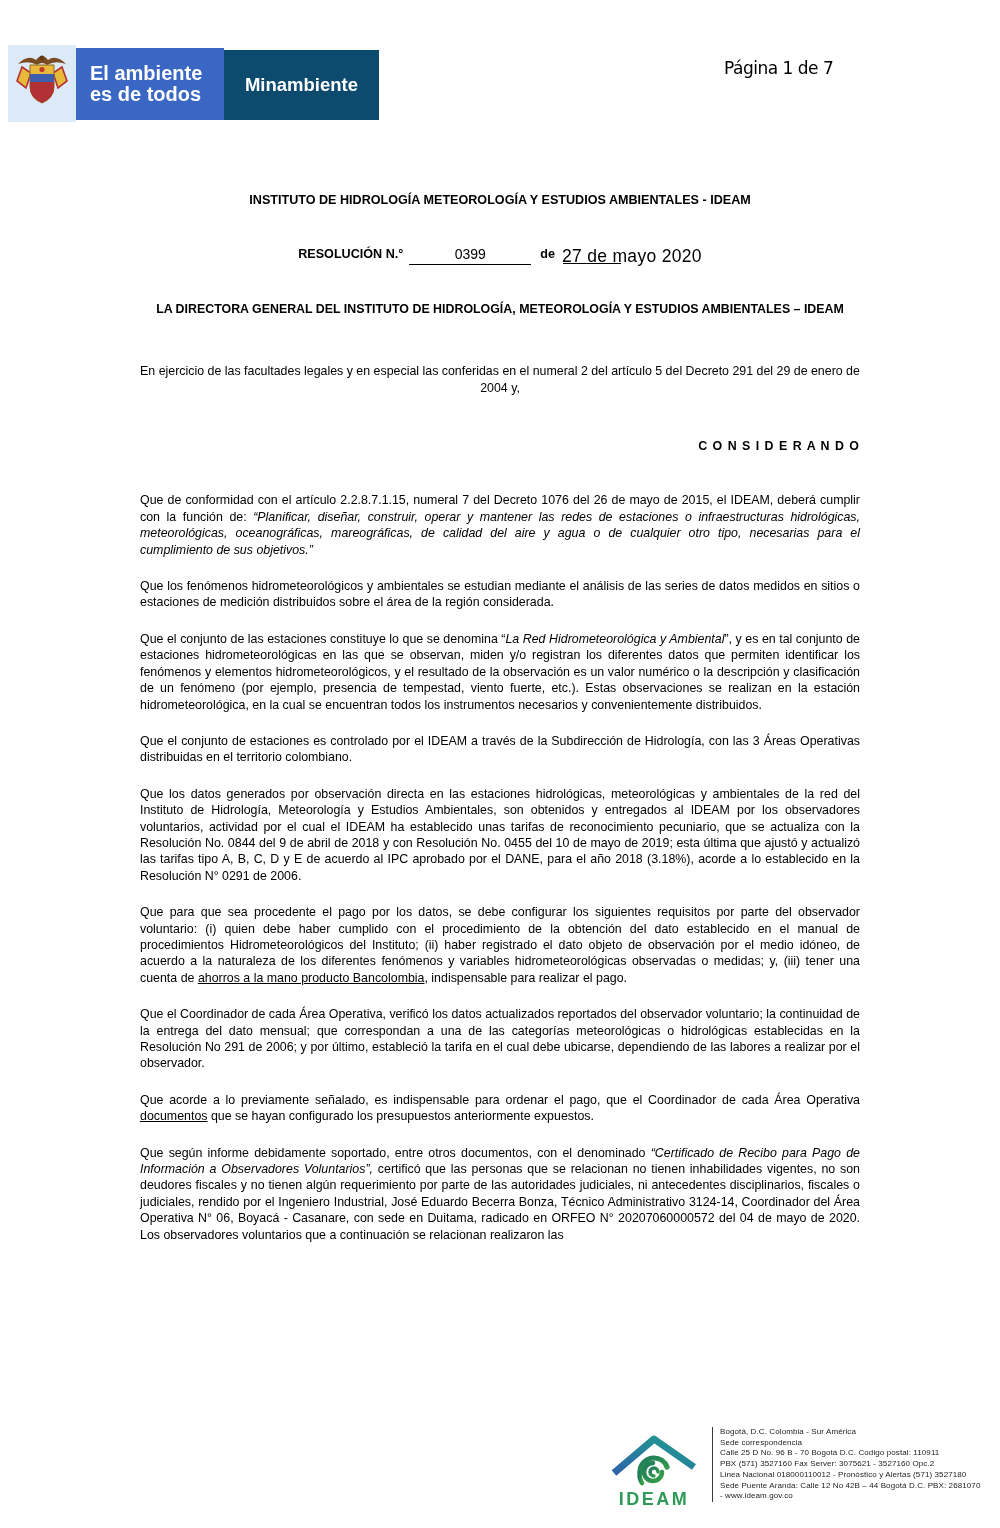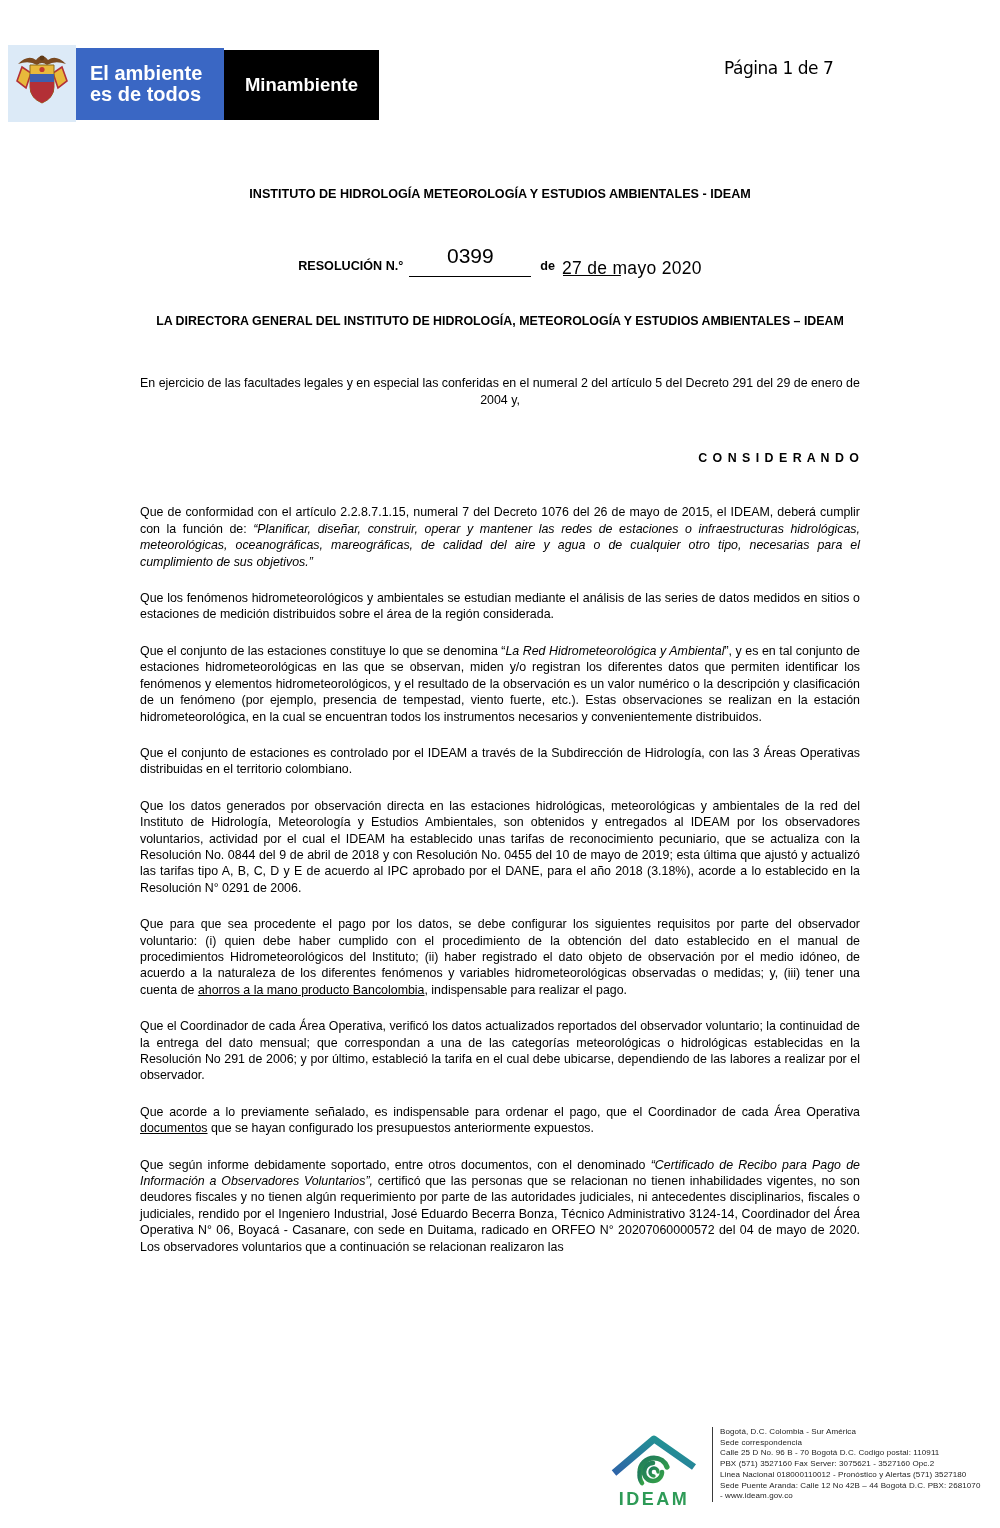--- a/index.html
+++ b/index.html
@@ -6,36 +6,36 @@
   html,body { width:1000px; height:1528px; background:#ffffff; color:#000;
     font-family:"Liberation Sans", sans-serif; position:relative; }
 
   
   .brand-row { position:absolute; left:8px; top:45px; display:flex; align-items:flex-start; }
   .crest-panel { width:68px; height:77px; background:#DCEAF7;
     display:flex; align-items:center; justify-content:center; }
   .brand-dark { width:148px; height:72px; margin-top:3px; background:#3A67C4;
     color:#fff; font-weight:bold; font-size:20px; line-height:21px;
     display:flex; flex-direction:column; justify-content:center; padding-left:14px; }
-  .brand-light { width:155px; height:70px; margin-top:5px; background:#000000;
+  .brand-light { width:155px; height:70px; margin-top:5px; background:#0c4a6e;
     color:#fff; font-weight:bold; font-size:18.5px;
     display:flex; align-items:center; justify-content:center; }
 
   .page-number { position:absolute; left:724px; top:58px; font-size:17px;
     font-family:"DejaVu Sans", sans-serif; letter-spacing:-0.5px; }
 
   
-  .content { position:absolute; left:140px; top:186px; width:720px;
+  .content { position:absolute; left:140px; top:192px; width:720px;
     font-size:12.4px; line-height:16.4px; }
   .doc-title { text-align:center; font-weight:bold; font-size:12.6px; }
 
   .res-line { margin-top:30px; display:flex; justify-content:center; align-items:flex-end; }
   .res-label { font-weight:bold; font-size:12.6px; padding-bottom:2px;margin-top:8px; }
-  .res-number-slot { width:122px; margin:16px 9px 0 6px; border-bottom:1.4px solid #000;
-    text-align:center; font-size:21px; padding-bottom:11px; }
+  .res-number-slot { width:122px; margin:7px 9px 0 6px; border-bottom:1.4px solid #000;
+    text-align:center; font-size:14px; padding-bottom:1px; }
   .res-de { font-weight:bold; font-size:12.6px; padding-bottom:2px; }
   .res-date-wrap { position:relative; margin-left:7px; font-size:17.5px; letter-spacing:0.3px; }
   .res-date-line { position:absolute; left:1px; bottom:1px; width:58px;
     border-bottom:1.4px solid #000; }
 
   .quote { margin-top:37px; text-align:center; font-style:italic; }
   .authority { margin-top:36px; text-align:center; font-weight:bold; }
   .preamble { margin-top:46px; text-align:center; }
   .considerando { margin-top:42px; text-align:right; font-weight:bold; letter-spacing:1px; }
 

